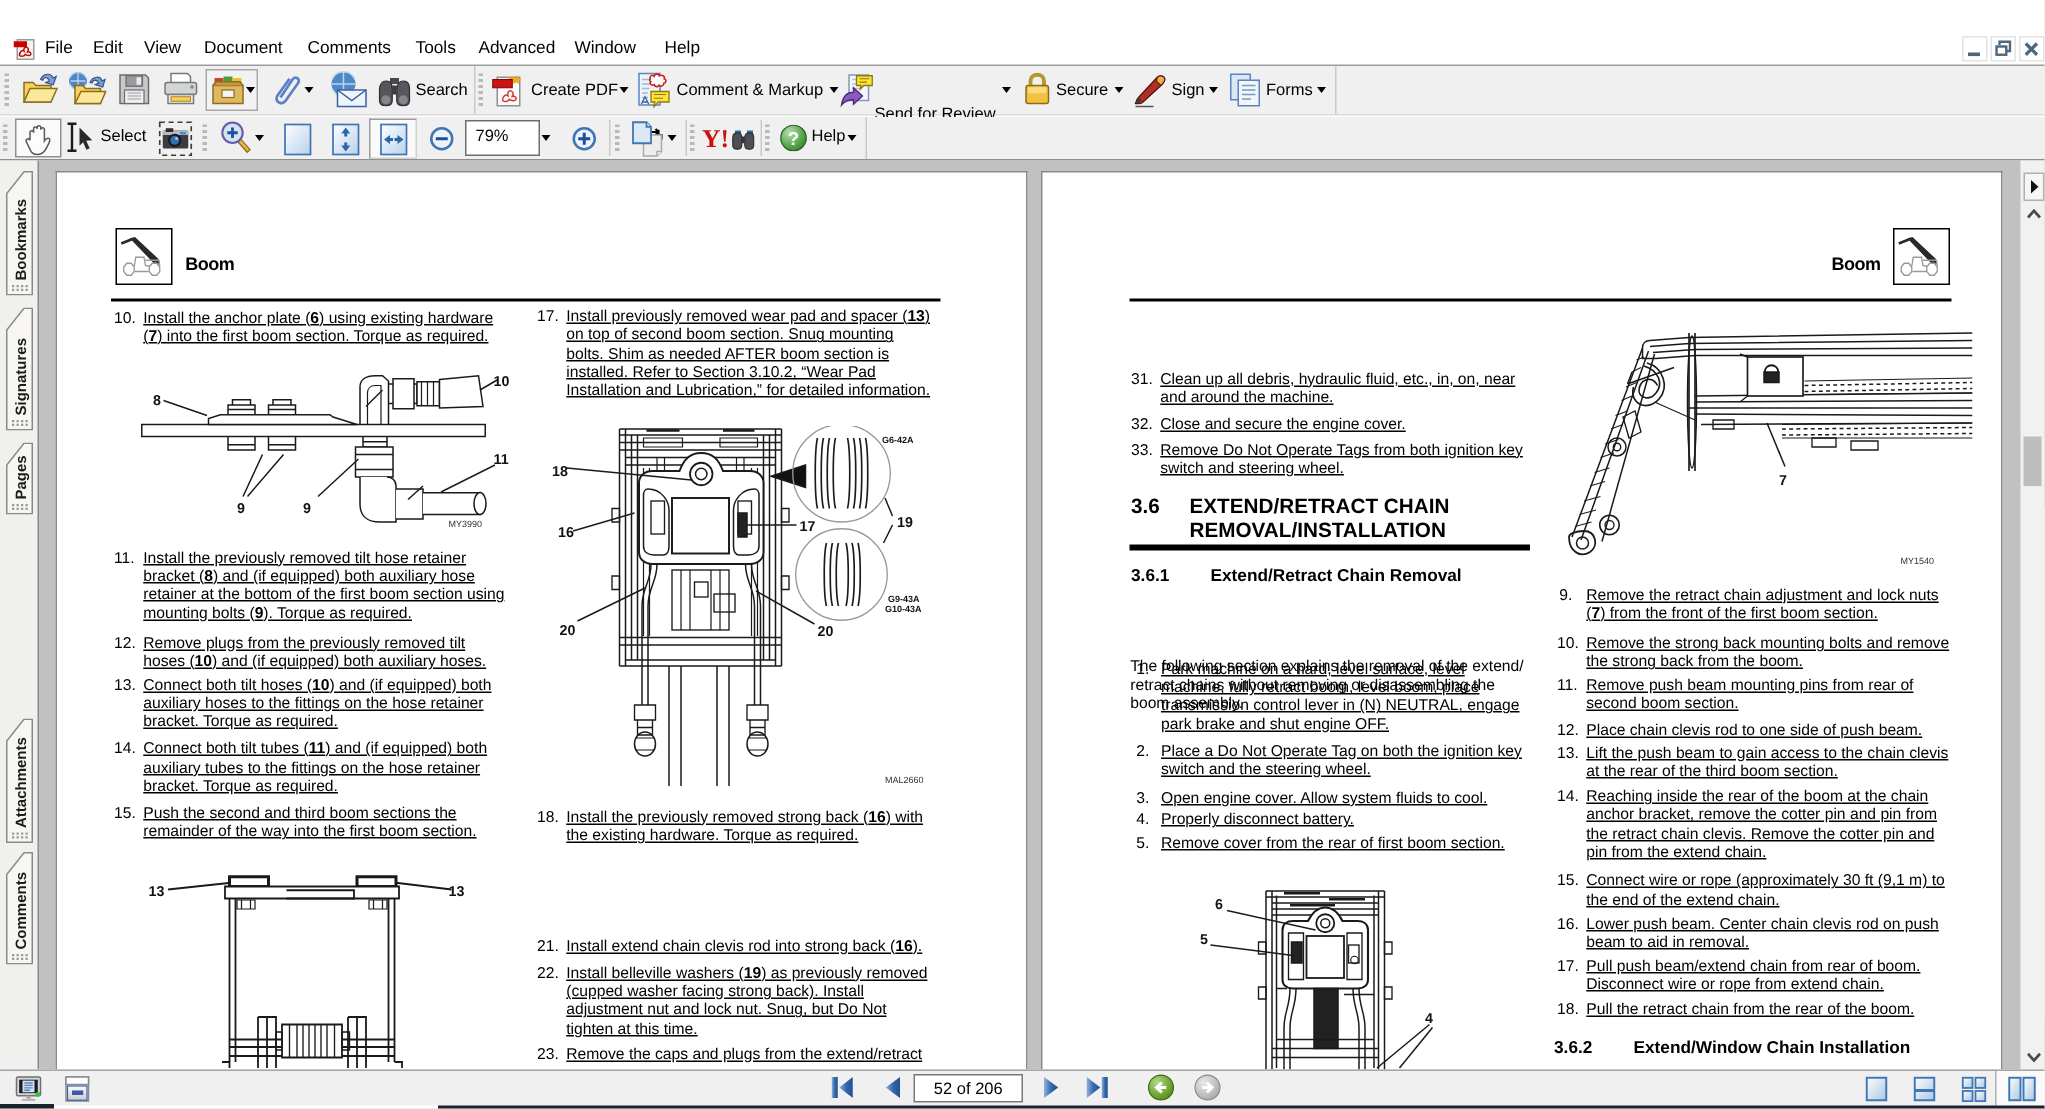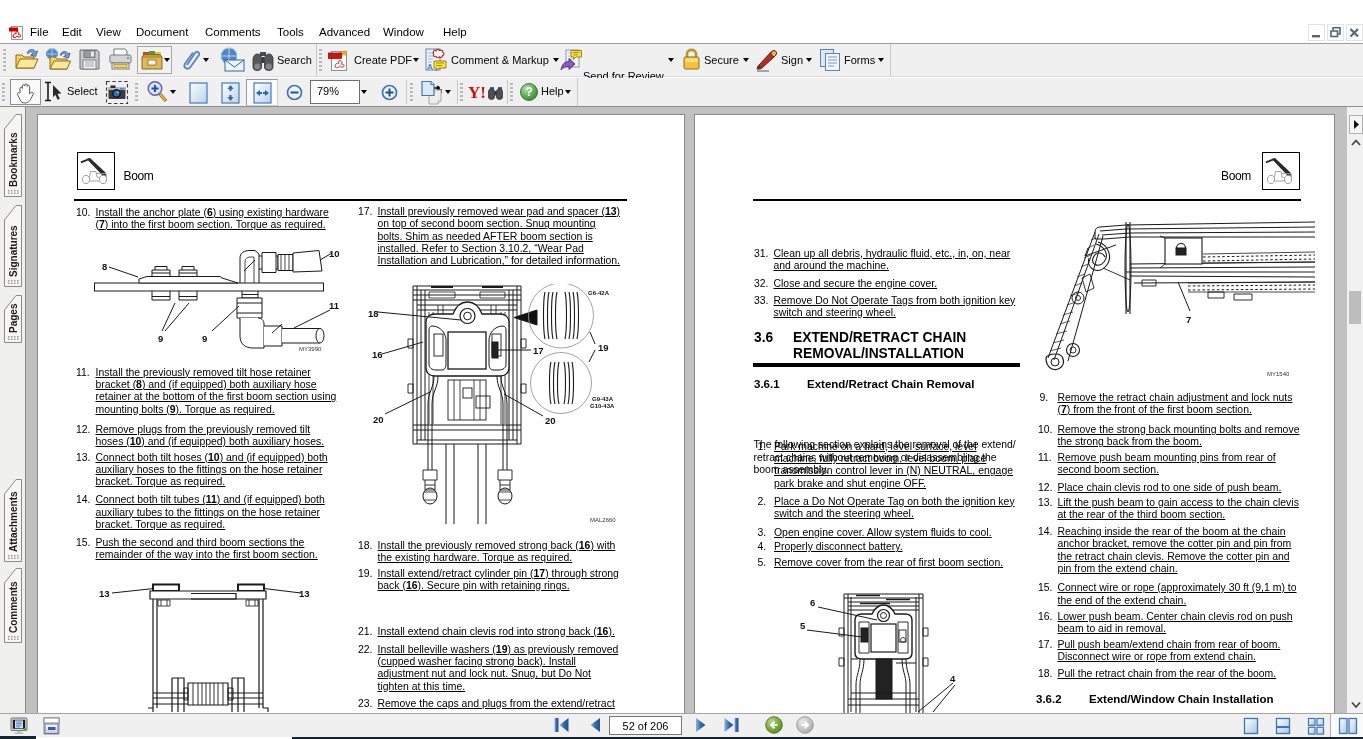--- a/index.html
+++ b/index.html
@@ -34,21 +34,21 @@
 #statusbar { position:absolute; left:0; top:713px; width:1363px; height:24px; background:#f0f0f0; border-top:1px solid #a5a5a5; }
 #bottomstrip { position:absolute; left:292px; top:736.5px; width:1071px; height:2.5px; background:#17242e; }
 #bottomstrip2 { position:absolute; left:0; top:735.5px; width:36px; height:3.5px; background:#17242e; }
 
 .col { position:absolute; font-size:10.45px; line-height:12.3px; color:#000;margin-top:44px; }
 .item { position:absolute; font-size:10.45px; line-height:12.3px; color:#000; padding-left:19.5px;text-decoration:underline; }
 .item .n { position:absolute; left:0; }
 b { font-weight:bold; }
 .h1 { font-size:13.8px; font-weight:bold; line-height:16.3px; }
 .h2 { font-size:11.5px; font-weight:bold; line-height:13px; }
-.boomlbl { font-size:12px; font-weight:normal; letter-spacing:-0.35px; }
+.boomlbl { font-size:12px; font-weight:bold; letter-spacing:-0.35px; }
 </style>
 </head>
 <body>
 <div id="app">
 
 
   <div id="menubar">
     <svg class="abs" style="left:9px;top:3px" width="15" height="16" viewBox="0 0 15 16">
       <rect x="2.5" y="1.5" width="11" height="13" fill="#f4f4f4" stroke="#999"></rect>
       <rect x="0" y="2.5" width="9" height="4" fill="#c80000"></rect>
@@ -335,21 +335,20 @@
 
         <div class="item" style="left:38px;top:91.7px;width:262px"><span class="n">10.</span>Install the anchor plate (<b>6</b>) using existing hardware<br>(<b>7</b>) into the first boom section. Torque as required.</div>
         <div class="item" style="left:38px;top:251.7px;width:266px"><span class="n">11.</span>Install the previously removed tilt hose retainer<br>bracket (<b>8</b>) and (if equipped) both auxiliary hose<br>retainer at the bottom of the first boom section using<br>mounting bolts (<b>9</b>). Torque as required.</div>
         <div class="item" style="left:38px;top:308.7px;width:266px"><span class="n">12.</span>Remove plugs from the previously removed tilt<br>hoses (<b>10</b>) and (if equipped) both auxiliary hoses.</div>
         <div class="item" style="left:38px;top:336.7px;width:266px"><span class="n">13.</span>Connect both tilt hoses (<b>10</b>) and (if equipped) both<br>auxiliary hoses to the fittings on the hose retainer<br>bracket. Torque as required.</div>
         <div class="item" style="left:38px;top:379.4px;width:266px"><span class="n">14.</span>Connect both tilt tubes (<b>11</b>) and (if equipped) both<br>auxiliary tubes to the fittings on the hose retainer<br>bracket. Torque as required.</div>
         <div class="item" style="left:38px;top:422px;width:266px"><span class="n">15.</span>Push the second and third boom sections the<br>remainder of the way into the first boom section.</div>
 
         <div class="item" style="left:320px;top:91.2px;width:266px"><span class="n">17.</span>Install previously removed wear pad and spacer (<b>13</b>)<br>on top of second boom section. Snug mounting<br>bolts. Shim as needed AFTER boom section is<br>installed. Refer to Section 3.10.2, “Wear Pad<br>Installation and Lubrication,” for detailed information.</div>
         <div class="item" style="left:320px;top:424.7px;width:266px"><span class="n">18.</span>Install the previously removed strong back (<b>16</b>) with<br>the existing hardware. Torque as required.</div>
-        <div class="item" style="left:320px;top:452.7px;width:266px"><span class="n">19.</span>Install extend/retract cylinder pin (<b>17</b>) through strong<br>back (<b>16</b>). Secure pin with retaining rings.</div>
         <div class="item" style="left:320px;top:510.7px;width:266px"><span class="n">21.</span>Install extend chain clevis rod into strong back (<b>16</b>).</div>
         <div class="item" style="left:320px;top:528.7px;width:266px"><span class="n">22.</span>Install belleville washers (<b>19</b>) as previously removed<br>(cupped washer facing strong back). Install<br>adjustment nut and lock nut. Snug, but Do Not<br>tighten at this time.</div>
         <div class="item" style="left:320px;top:582.7px;width:266px"><span class="n">23.</span>Remove the caps and plugs from the extend/retract</div>
 
         <svg id="diag1" class="abs" style="left:54px;top:133px" width="250" height="106" viewBox="0 0 250 106">
           <g stroke="#1a1a1a" fill="none" stroke-width="1">
             <rect x="2.5" y="35" width="229" height="8" fill="#fff"></rect>
             <path d="M47 35 L47 31 L55 28.5 L128 28.5 L130 30 L146 35 Z" fill="#fff"></path>
             <g>
               <path d="M60 28 L60 22 L78 22 L78 28 M63 22 L63 18.5 L75 18.5 L75 22 M60 25 L78 25"></path>

